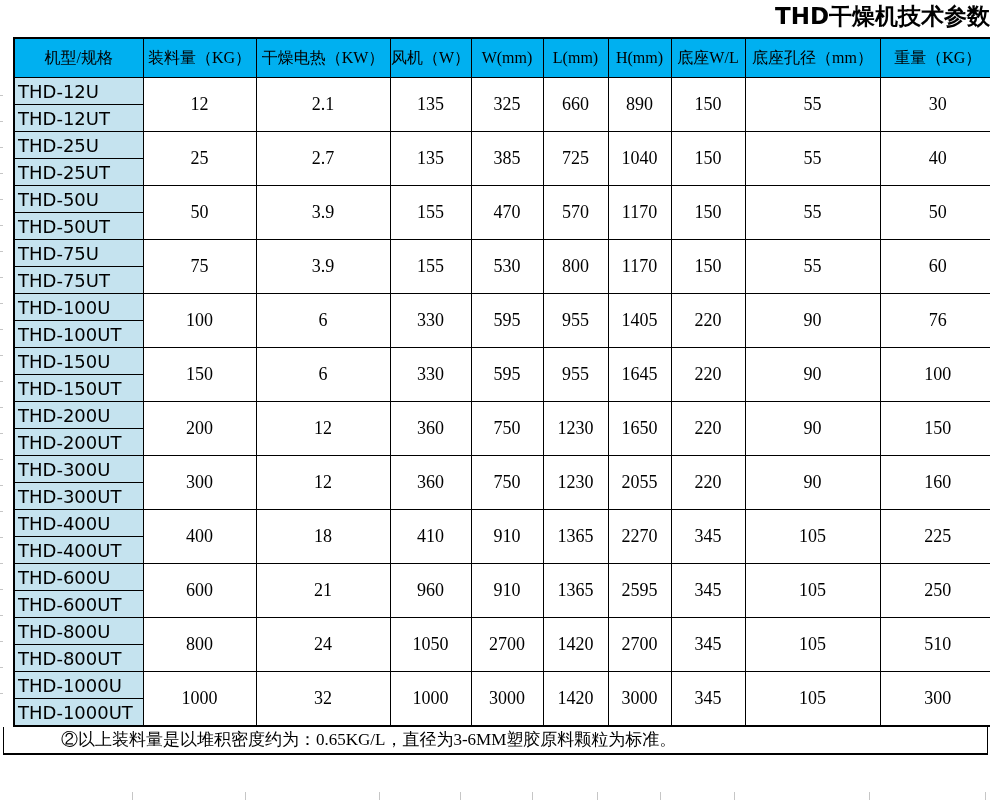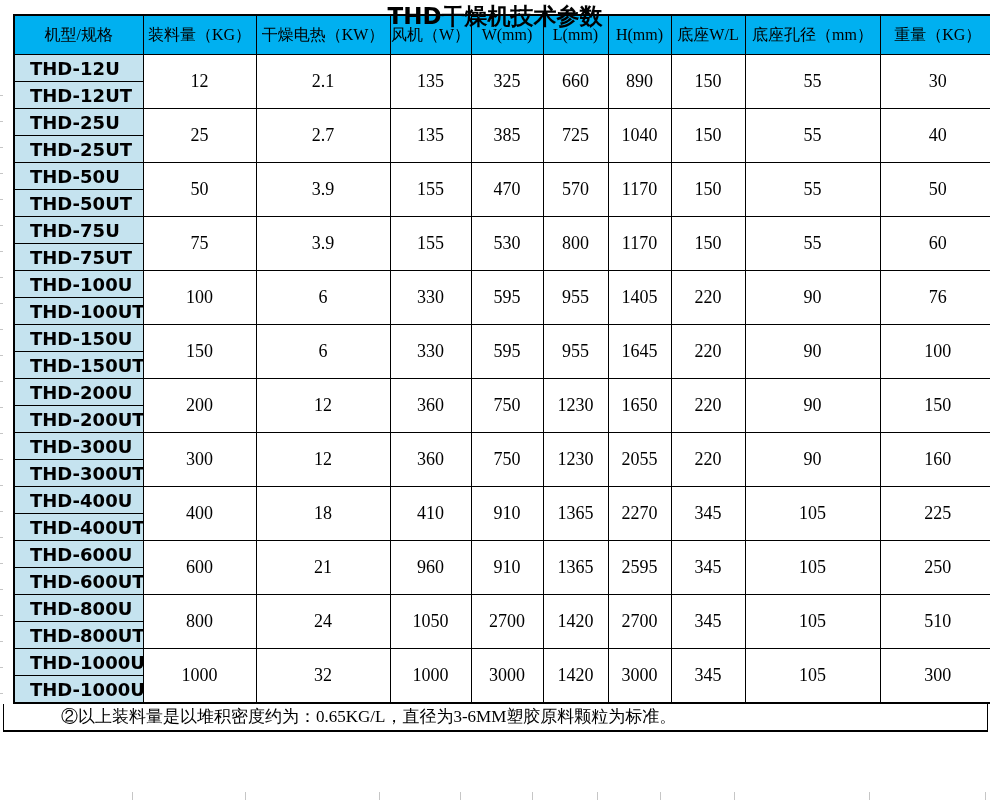--- a/index.html
+++ b/index.html
@@ -11,23 +11,23 @@
   html,body{margin:0;padding:0;}
   body{
     width:990px;height:800px;
     background:#ffffff;
     position:relative;
     overflow:hidden;
     font-family:"Liberation Serif","DejaVu Serif",serif;
     color:#000;
   }
   .title{
-    height:14px;
+    height:37px;
     line-height:33px;
-    text-align:center;
+    text-align:right;
     font-family:"DejaVu Sans","Liberation Sans",sans-serif;
     font-weight:bold;
     font-size:23px;
     white-space:nowrap;
   }
   table.specs{
     border-collapse:collapse;
     table-layout:fixed;
     margin-left:13px;
     width:853px;
@@ -43,24 +43,23 @@
   thead th{
     background:var(--header-bg);
     height:38px;
     font-weight:normal;
     font-size:16px;
   }
   tbody td{height:26px;}
   td.model{
     background:var(--model-bg);
     text-align:left;
-    padding-left:15px;
+    padding-left:3px;
     font-family:"DejaVu Sans","Liberation Sans",sans-serif;
     font-size:18px;
-    font-weight:bold;
   }
   td.val{font-size:18px;}
   .notes{
     margin-left:3px;
     width:983px;
     border-left:1px solid var(--grid);
     border-right:1px solid var(--grid);
     border-bottom:2px solid var(--grid);
   }
   .note-row{

